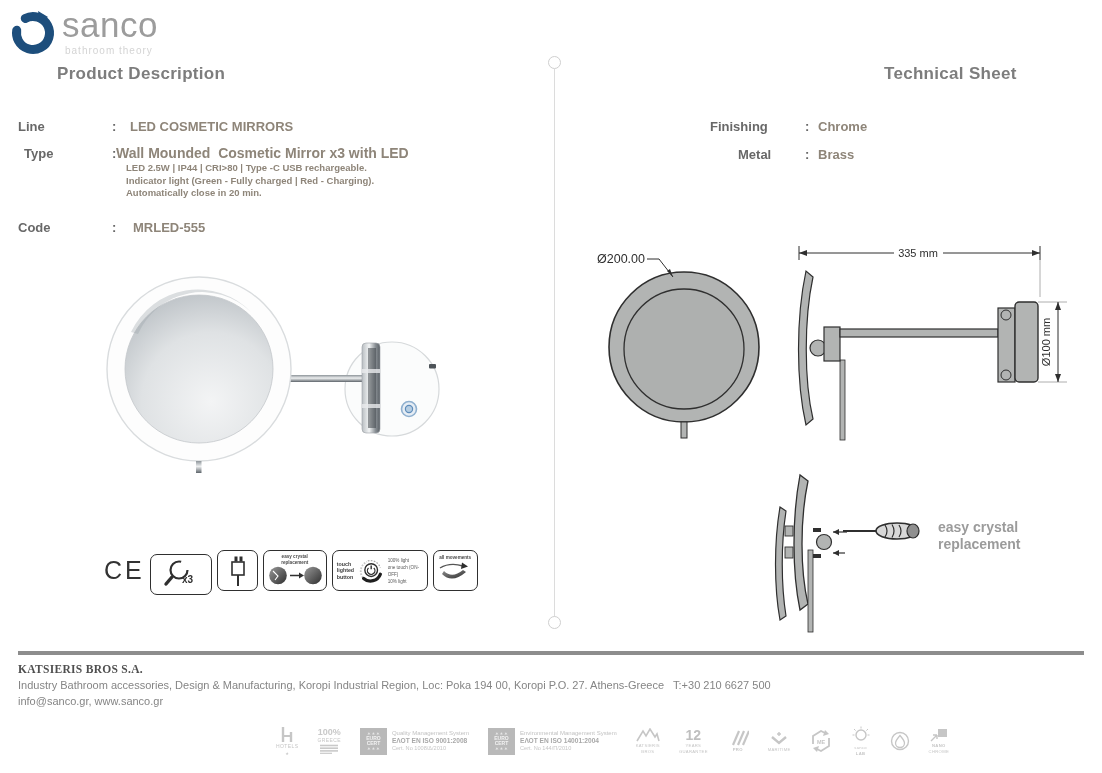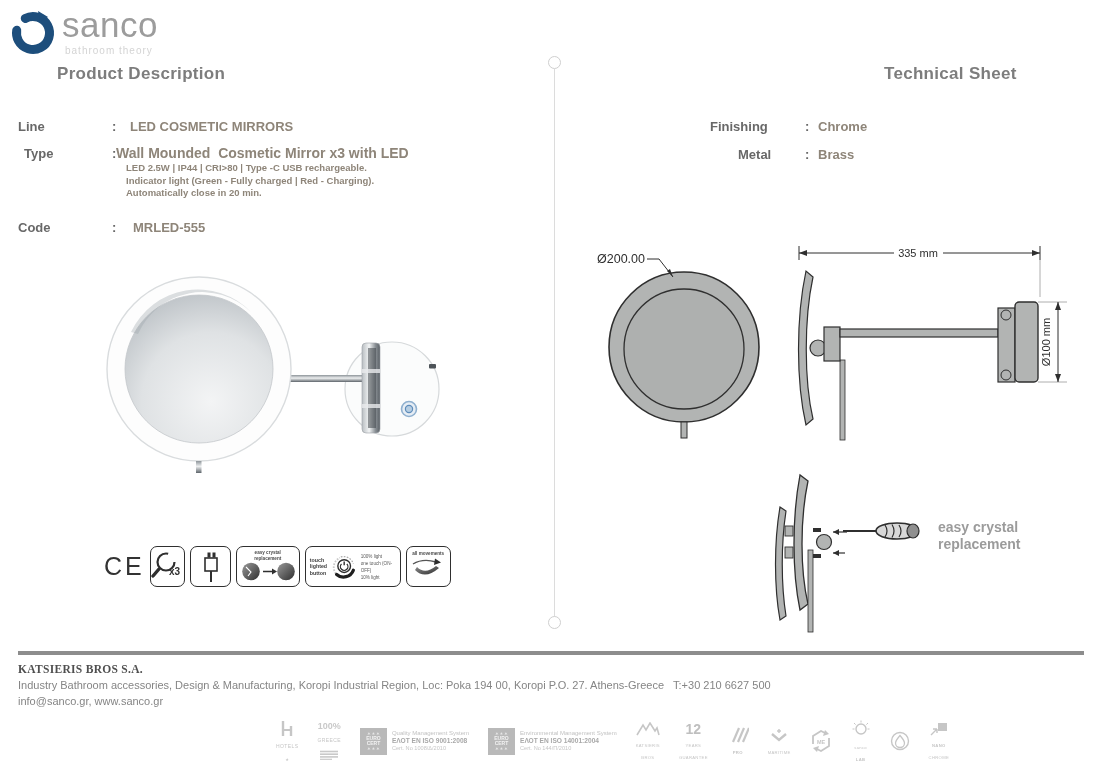--- a/index.html
+++ b/index.html
@@ -38,21 +38,21 @@
   
   .note { font-size:14px; font-weight:bold; color:#9b9b9b; line-height:17px; }
 
   
   .rule { height:4px; background:#8d8d8d; }
   .company { font-size:11.5px; font-weight:bold; color:#4f4f4f; letter-spacing:0.3px; }
   .address { font-size:11px; color:#858585; white-space:pre; }
 
   
   .certs { display:flex; align-items:center; gap:19px; color:#c6c6c6; }
-  .citem { display:flex; flex-direction:column; align-items:center; gap:7px; }
+  .citem { display:flex; flex-direction:column; align-items:center; gap:1px; }
   .c5 { font-size:5px; letter-spacing:0.4px; line-height:5.5px; text-align:center; }
   .c4 { font-size:4.2px; letter-spacing:0.3px; line-height:5px; text-align:center; }
   .cbig { font-size:14px; font-weight:bold; line-height:13px; color:#bfbfbf; }
   .eurocert { display:flex; align-items:center; gap:5px; }
   .ec-badge { width:27px; height:27px; background:#b9b9b9; color:#f2f2f2;
               display:flex; flex-direction:column; align-items:center; justify-content:center;
               font-size:5px; font-weight:bold; line-height:5.5px; }
   .ec-stars { font-size:4px; line-height:4px; color:#e8e8e8; }
   .ec-text { display:flex; flex-direction:column; }
   .ec-title { font-size:6px; color:#c2c2c2; line-height:7px; }
@@ -144,21 +144,21 @@
 
     <circle cx="93" cy="97" r="92" fill="#fdfdfd" stroke="#d9dcde" stroke-width="1.4"></circle>
     <circle cx="93" cy="97" r="74" fill="url(#mirrorG)" stroke="#c3c7ca" stroke-width="0.8"></circle>
     <path d="M25,60 a74,74 0 0 1 120,-20 a70,70 0 0 0 -113,22 Z" fill="#9aa2a8" opacity="0.35"></path>
     <rect x="90" y="189" width="5.5" height="12" fill="url(#armG)"></rect>
   </svg>
 
   <div class="abs badge-row" style="left:104px; top:546px;">
     <div class="ce">CE</div>
 
-    <div class="bbox" style="width:35px;">
+    <div class="bbox" style="width:62px;margin-top:8px;">
       <svg width="37" height="35" viewBox="0 0 37 35">
         <circle cx="17" cy="13" r="8.5" fill="none" stroke="#2f2f2f" stroke-width="2.2" stroke-dasharray="42 12"></circle>
         <line x1="10" y1="20" x2="4" y2="27" stroke="#2f2f2f" stroke-width="3.4" stroke-linecap="round"></line>
         <text x="20" y="26" font-size="10" font-weight="bold" fill="#2f2f2f" font-family="Liberation Sans, sans-serif">x3</text>
       </svg>
     </div>
 
     <div class="bbox" style="width:41px;">
       <svg width="37" height="35" viewBox="0 0 37 35">
         <rect x="13" y="9" width="12" height="13" fill="none" stroke="#2f2f2f" stroke-width="1.6"></rect>

